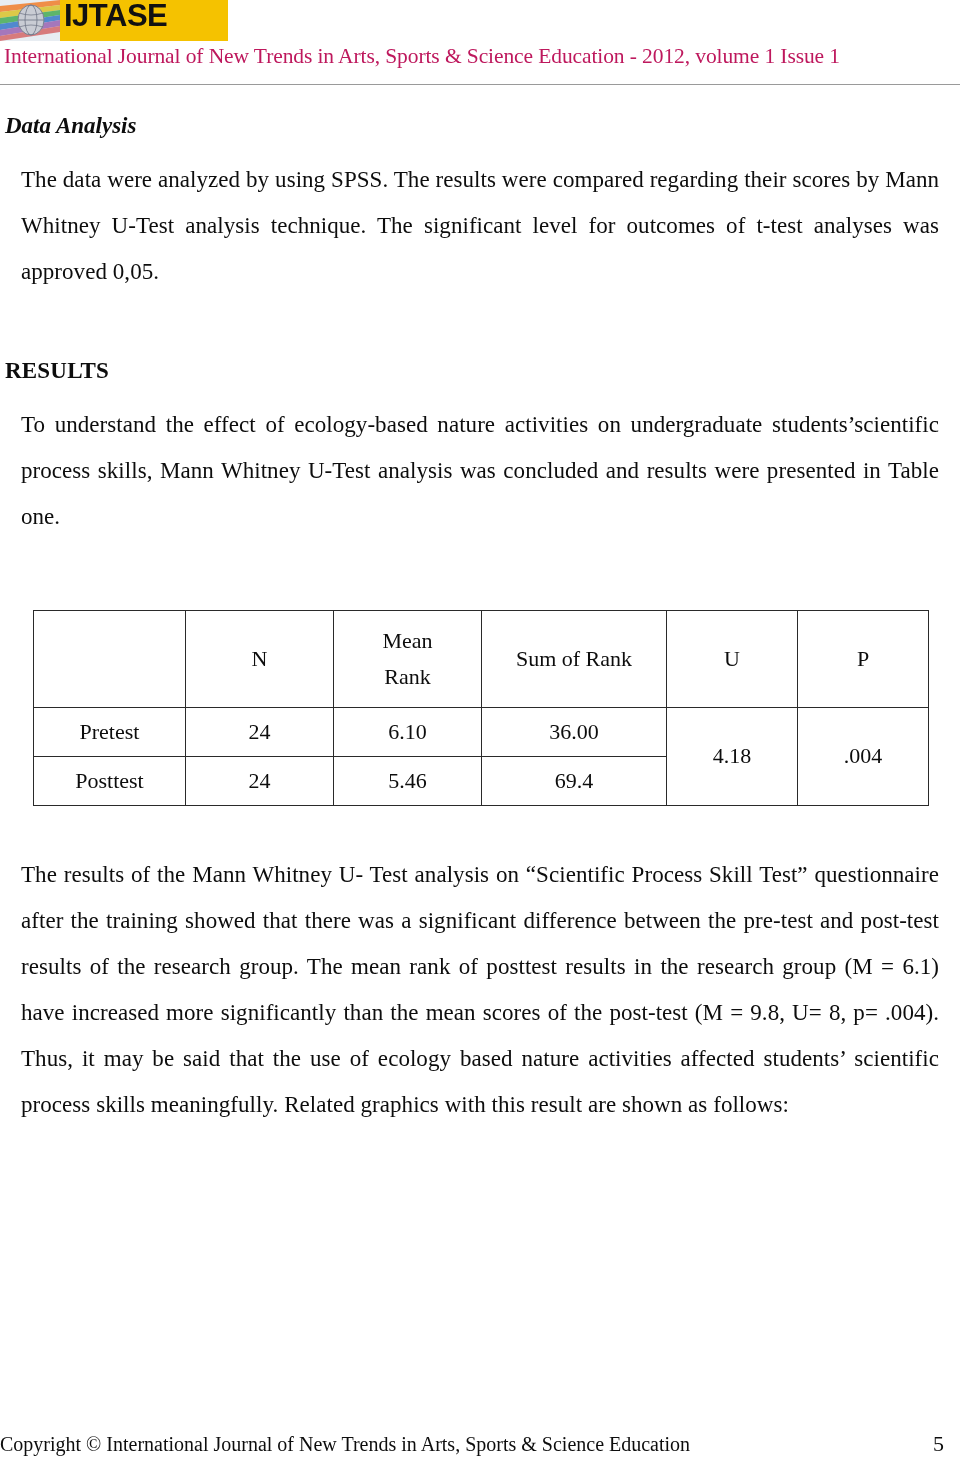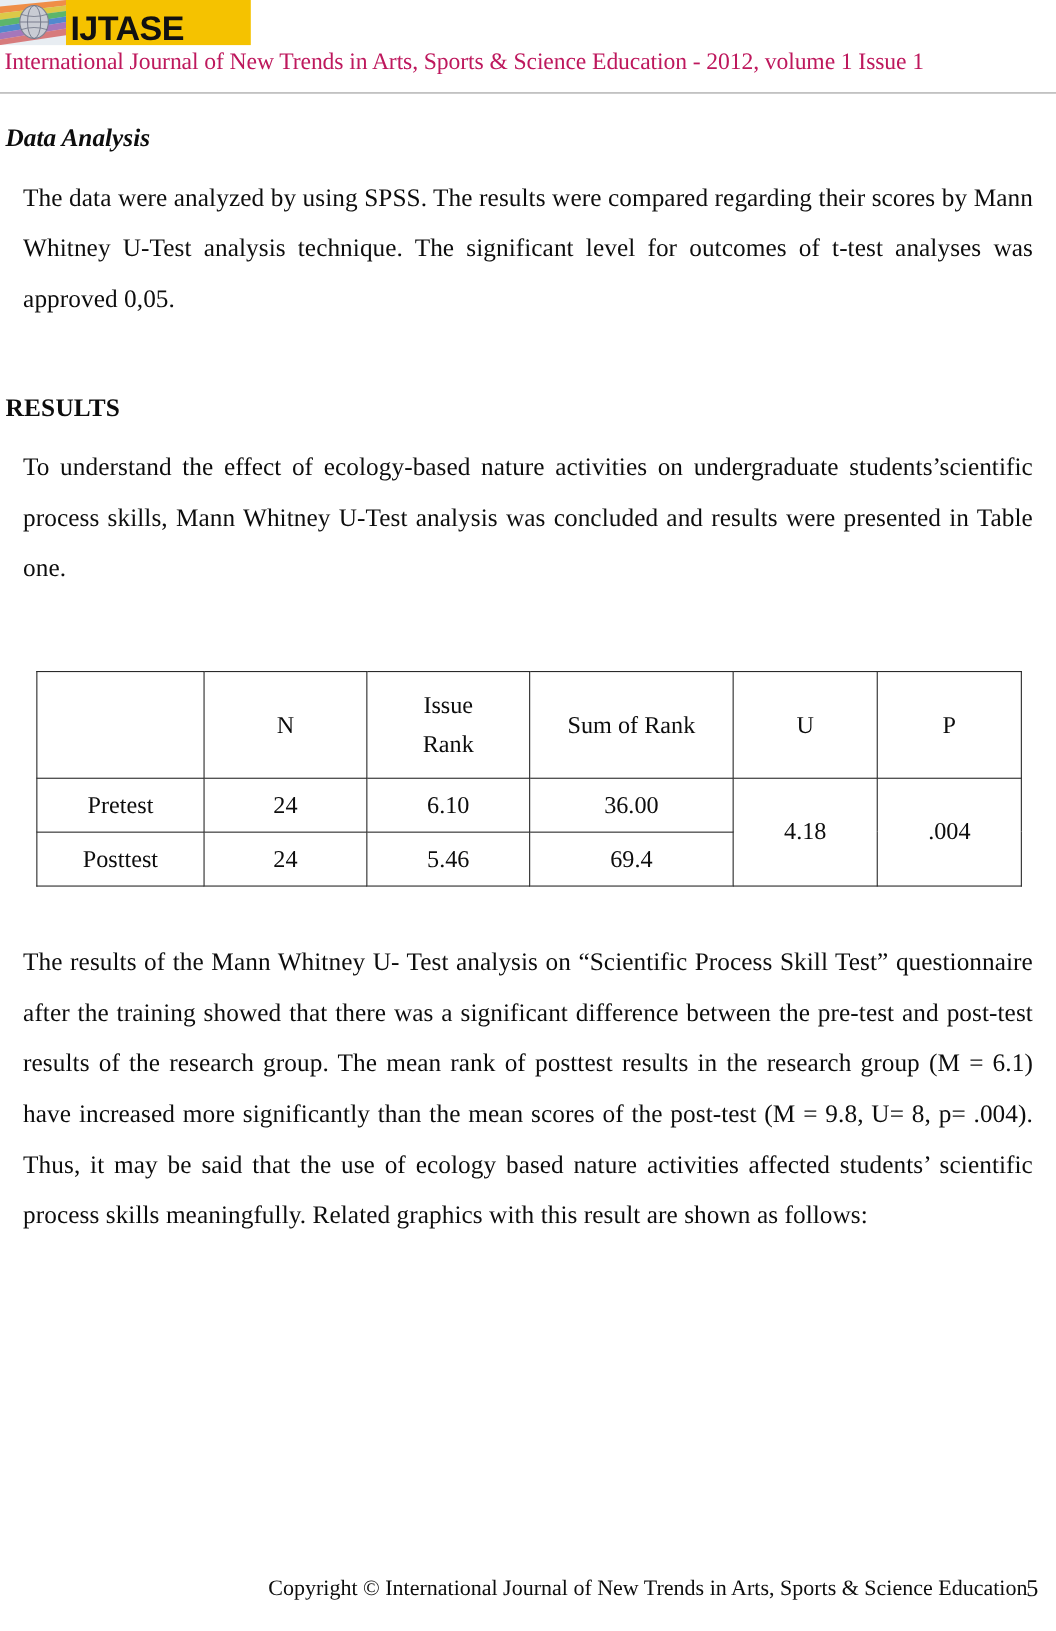--- a/index.html
+++ b/index.html
@@ -39,21 +39,21 @@
     position: relative;
     overflow: hidden;
     background: #dfe4ea;
     flex: 0 0 auto;
   }
   .logo-globe svg { display: block; }
   .logo-word {
     flex: 1 1 auto;
     background: #f5c200;
     display: flex;
-    align-items: flex-end;
+    align-items: flex-start;
     justify-content: flex-start;
     padding-left: 4px;
   }
   .logo-word span {
     font-family: "Liberation Sans", "DejaVu Sans", sans-serif;
     font-weight: bold;
     font-size: 31px;
     letter-spacing: -0.5px;
     color: #111111;
     line-height: 1;
@@ -161,25 +161,24 @@
     position: absolute;
     left: 0;
     bottom: 22px;
     width: 960px;
     height: 34px;
   }
   .footer-copy {
     position: absolute;
     left: 0;
     width: 920px;
-    text-align: right;
+    text-align: left;
     font-size: 20px;
     line-height: 34px;
     white-space: nowrap;
-    padding-left: 14px;
   }
   .footer-page {
     position: absolute;
     right: 16px;
     top: 0;
     font-size: 22px;
     line-height: 34px;
   }
 </style>
 </head>
@@ -236,21 +235,21 @@
         <col class="col-mean">
       <col class="col-sum">
         <col class="col-u">
         <col class="col-p">
     </colgroup>
     <thead>
       <tr>
         <th></th>
         <th>N</th>
         <th>
-          <span class="mean-stack">Issue</span>
+          <span class="mean-stack">Mean</span>
           <span class="mean-stack">Rank</span>
         </th>
         <th>Sum of Rank</th>
         <th>U</th>
         <th>P</th>
       </tr>
     </thead>
     <tbody>
       <tr>
         <td class="rowlabel">Pretest</td>

